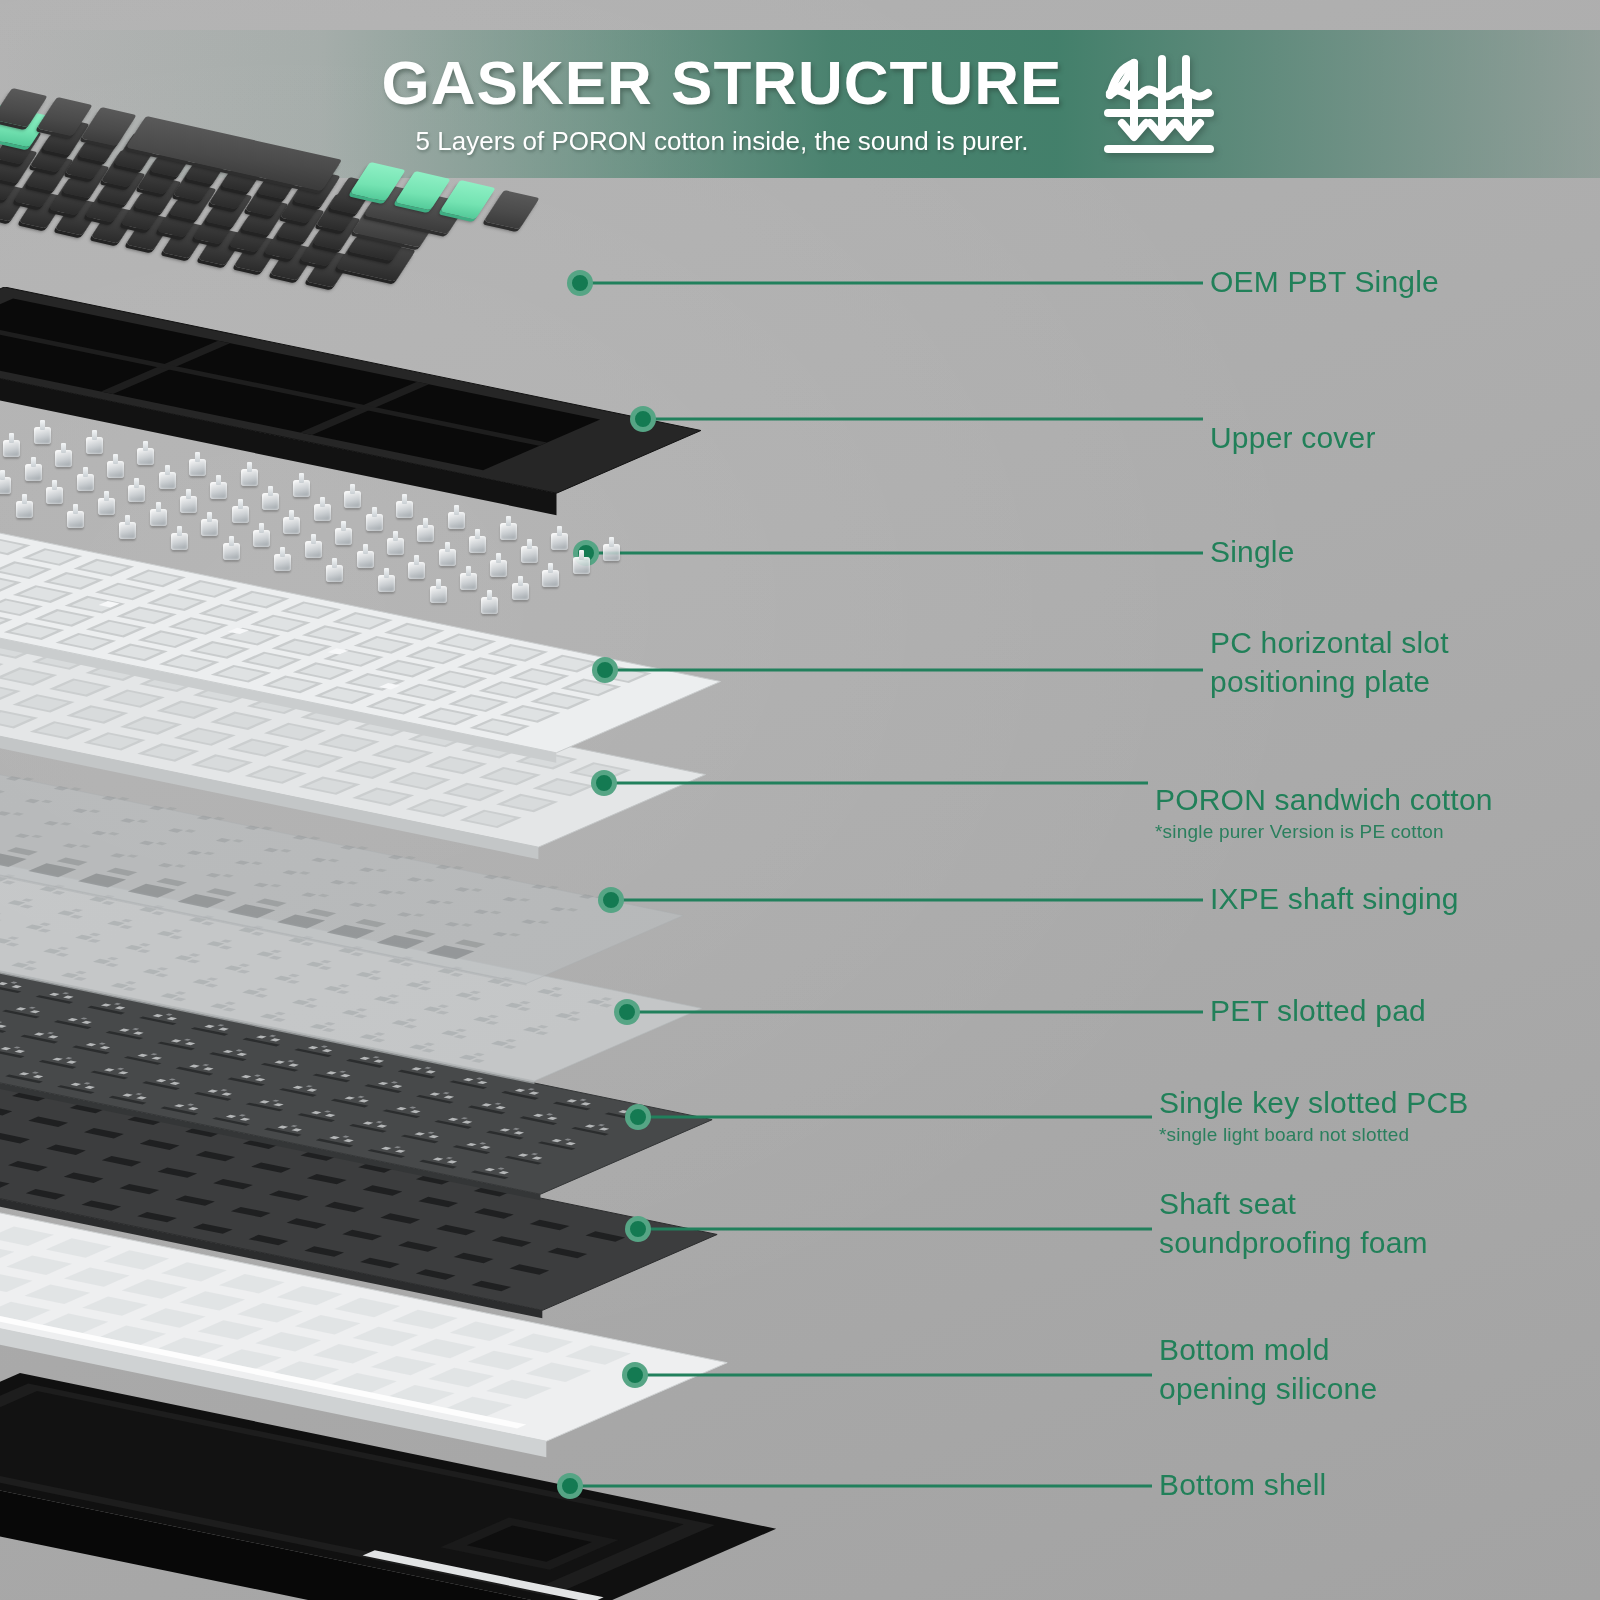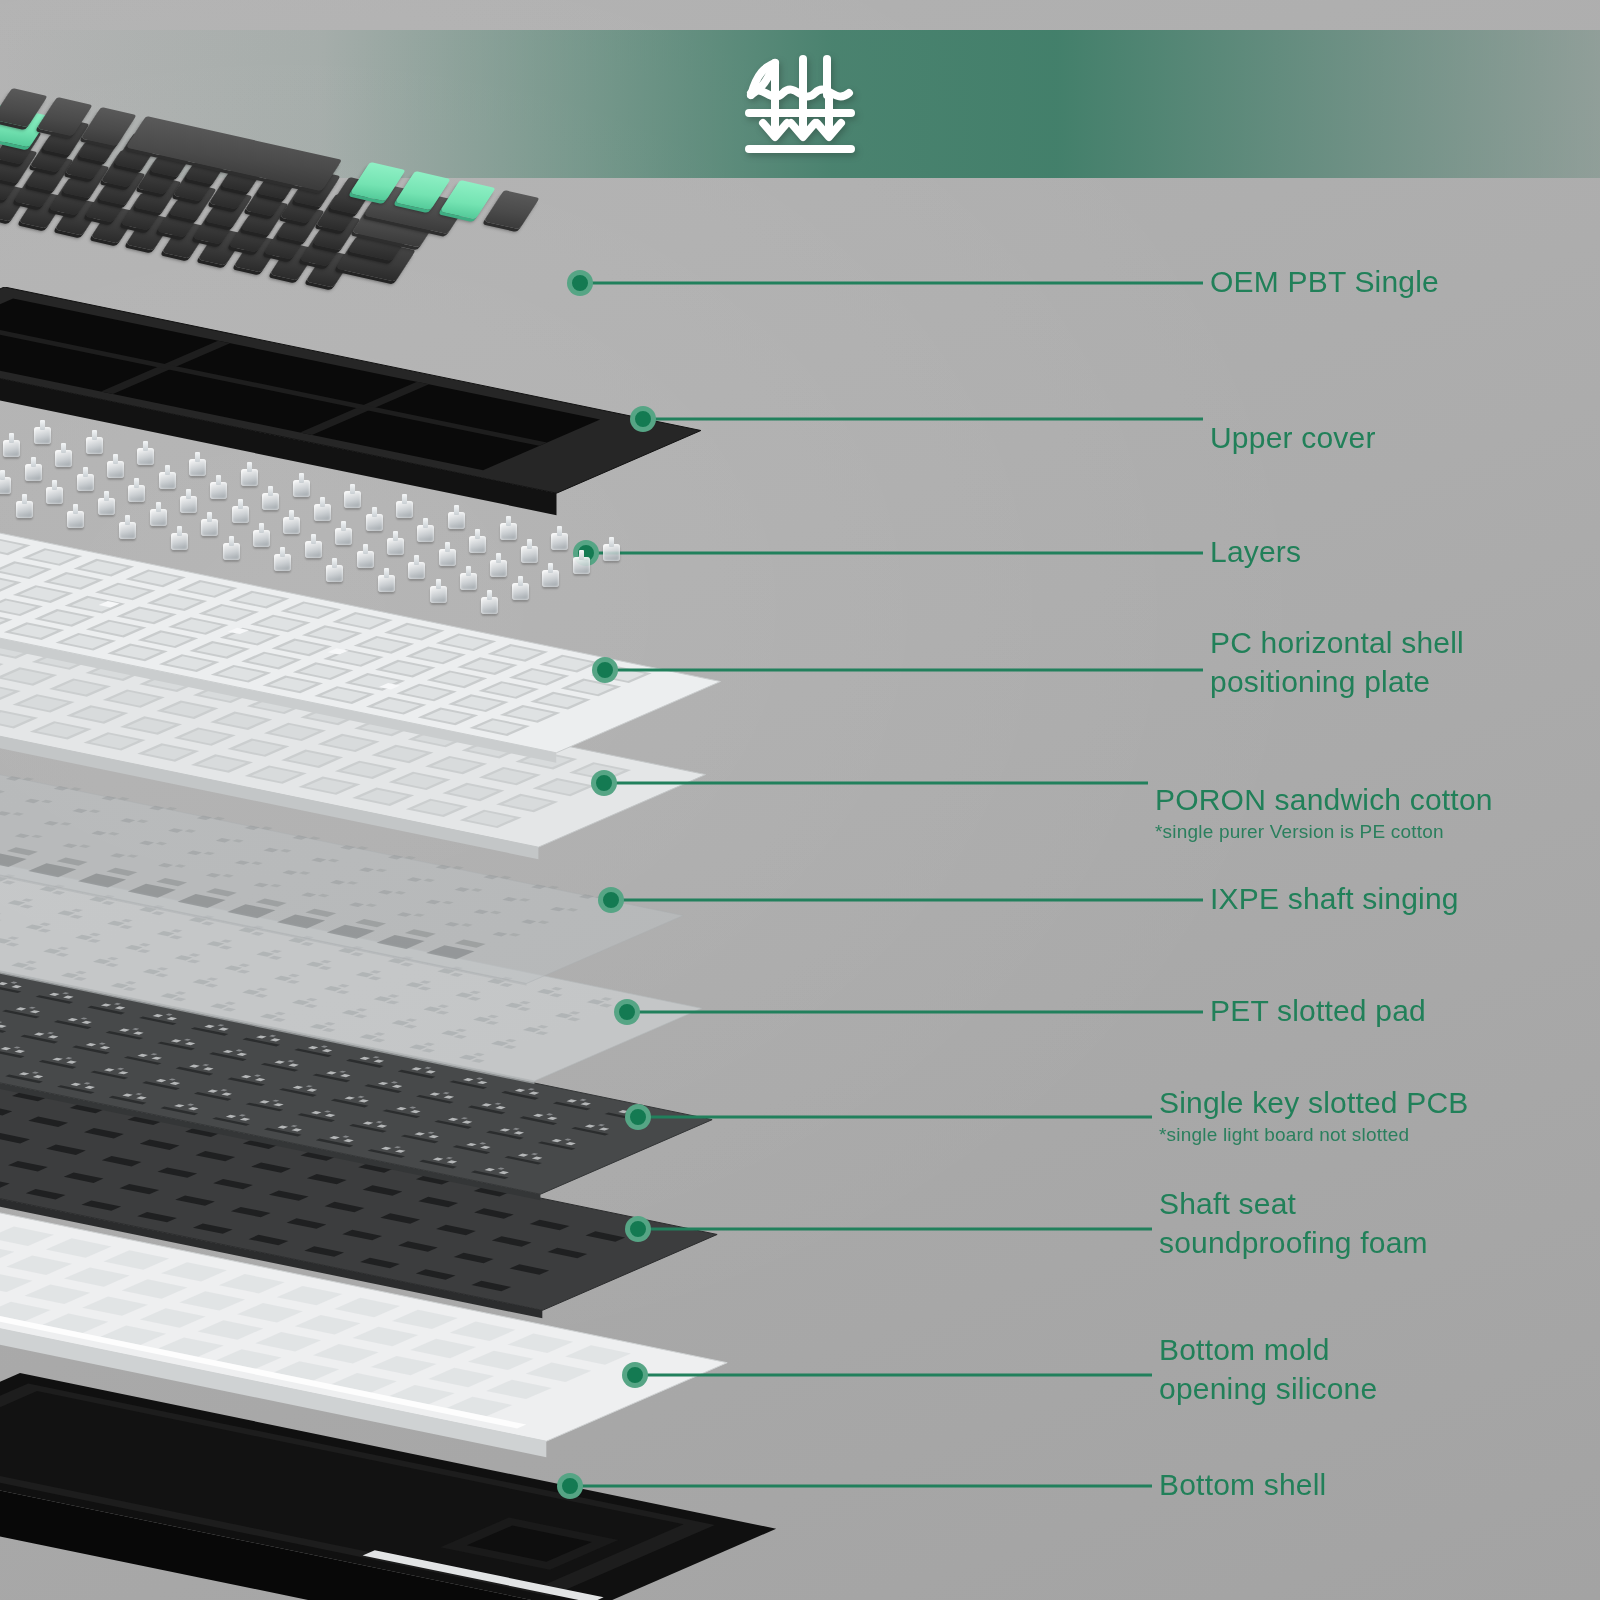--- a/index.html
+++ b/index.html
@@ -1180,20 +1180,24 @@
         <div class="kc mid" style="position: absolute; left: 146.225px; top: 115.775px; width: 220px; height: 32px; transform: skewX(-24deg) rotate(11.5deg); transform-origin: 0px 0px; z-index: 250;"></div>
         <div class="kc mint" style="position: absolute; left: 370.1px; top: 161.9px; width: 40px; height: 32px; transform: skewX(-24deg) rotate(11.5deg); transform-origin: 0px 0px; z-index: 250;"></div>
         <div class="kc mint" style="position: absolute; left: 414.875px; top: 171.125px; width: 40px; height: 32px; transform: skewX(-24deg) rotate(11.5deg); transform-origin: 0px 0px; z-index: 250;"></div>
         <div class="kc mint" style="position: absolute; left: 459.65px; top: 180.35px; width: 40px; height: 32px; transform: skewX(-24deg) rotate(11.5deg); transform-origin: 0px 0px; z-index: 250;"></div>
         <div class="kc mid" style="position: absolute; left: 504.425px; top: 189.575px; width: 40px; height: 32px; transform: skewX(-24deg) rotate(11.5deg); transform-origin: 0px 0px; z-index: 250;"></div>
       </div>
     </div>
 
   <div class="banner"></div>
   <div class="banner-inner">
+    <div class="titles">
+      <div class="title">GASKER STRUCTURE</div>
+      <div class="subtitle">5 Layers of PORON cotton inside, the sound is purer.</div>
+    </div>
     <div class="banner-icon">
       <svg width="118" height="112" viewBox="0 0 118 112" fill="none">
         <g stroke="#ffffff" stroke-width="8" stroke-linecap="round" stroke-linejoin="round" fill="none">
           <path d="M10 48 C16 26 24 20 34 16"></path>
           <path d="M10 48 C22 40 26 34 34 16"></path>
           <path d="M34 16 L34 46"></path>
           <path d="M10 46 C22 36 30 58 42 46 C54 34 62 58 74 46 C86 34 94 58 108 46"></path>
           <path d="M62 12 L62 46"></path>
           <path d="M86 12 L86 48"></path>
           <path d="M8 66 L110 66"></path>
@@ -1211,24 +1215,24 @@
 
   <div id="callouts">
       <div class="lead" style="left: 580px; top: 283px; width: 623px;"></div>
       <div class="dot" style="left: 580px; top: 283px;"></div>
       <div class="lbl" style="left: 1210px; top: 262px;">OEM PBT Single</div>
       <div class="lead" style="left: 643px; top: 419px; width: 560px;"></div>
       <div class="dot" style="left: 643px; top: 419px;"></div>
       <div class="lbl" style="left: 1210px; top: 418px;">Upper cover</div>
       <div class="lead" style="left: 586px; top: 553px; width: 617px;"></div>
       <div class="dot" style="left: 586px; top: 553px;"></div>
-      <div class="lbl" style="left: 1210px; top: 532px;">Layers</div>
+      <div class="lbl" style="left: 1210px; top: 532px;">Single</div>
       <div class="lead" style="left: 605px; top: 670px; width: 598px;"></div>
       <div class="dot" style="left: 605px; top: 670px;"></div>
-      <div class="lbl" style="left: 1210px; top: 623px;">PC horizontal shell
+      <div class="lbl" style="left: 1210px; top: 623px;">PC horizontal slot
 positioning plate</div>
       <div class="lead" style="left: 604px; top: 783px; width: 544px;"></div>
       <div class="dot" style="left: 604px; top: 783px;"></div>
       <div class="lbl" style="left: 1155px; top: 748px; margin-top: 32px;">PORON sandwich cotton<span class="sub">*single purer Version is PE cotton</span></div>
       <div class="lead" style="left: 611px; top: 900px; width: 592px;"></div>
       <div class="dot" style="left: 611px; top: 900px;"></div>
       <div class="lbl" style="left: 1210px; top: 879px;">IXPE shaft singing</div>
       <div class="lead" style="left: 627px; top: 1012px; width: 576px;"></div>
       <div class="dot" style="left: 627px; top: 1012px;"></div>
       <div class="lbl" style="left: 1210px; top: 991px;">PET slotted pad</div>

